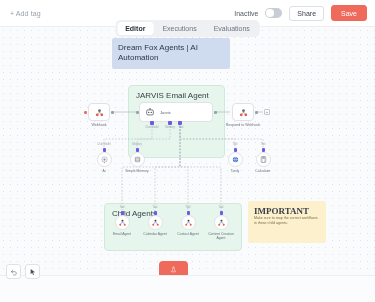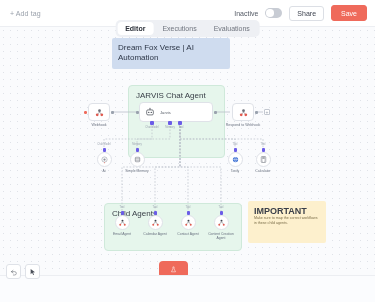--- a/index.html
+++ b/index.html
@@ -75,21 +75,21 @@
     background: #cfdcef;
   }
   .note-title .t {
     font-size: 8px; color: #2d3748; line-height: 1.25; font-weight: 500;
   }
   .note-important {
     left: 248px; top: 174px; width: 78px; height: 42px;
     background: #fdf0cd;
   }
   .note-important .h {
-    font-size: 9px; font-weight: bold; color: #3a3f49; margin-bottom: 0;
+    font-size: 9px; font-weight: bold; color: #3a3f49; margin-bottom: 0; font-family: Liberation Serif, serif;
   }
   .note-important .b {
     font-size: 3.6px; color: #7b6e4a; line-height: 1.45;
   }
 
   
   .group {
     position: absolute; border-radius: 4px;
     background: #e6f6ec; border: 1px solid #cfe9da;
   }
@@ -201,28 +201,28 @@
 
   <div class="tabs">
     <div class="tab active">Editor</div>
     <div class="tab">Executions</div>
     <div class="tab">Evaluations</div>
   </div>
 
   <div class="canvas">
 
     <div class="group group-main">
-      <div class="group-label">JARVIS Chat Agent</div>
+      <div class="group-label">JARVIS Email Agent</div>
     </div>
     <div class="group group-child">
       <div class="group-label">Child Agents</div>
     </div>
 
     <div class="note note-title">
-      <div class="t">Dream Fox Verse | AI Automation</div>
+      <div class="t">Dream Fox Agents | AI Automation</div>
     </div>
     <div class="note note-important">
       <div class="h">IMPORTANT</div>
       <div class="b">Make sure to map the correct workflows in these child agents.</div>
     </div>
 
     <svg class="edges">
 
       <line x1="113" y1="85" x2="137" y2="85" stroke="#b9bfc9" stroke-width="0.8"></line>
 

